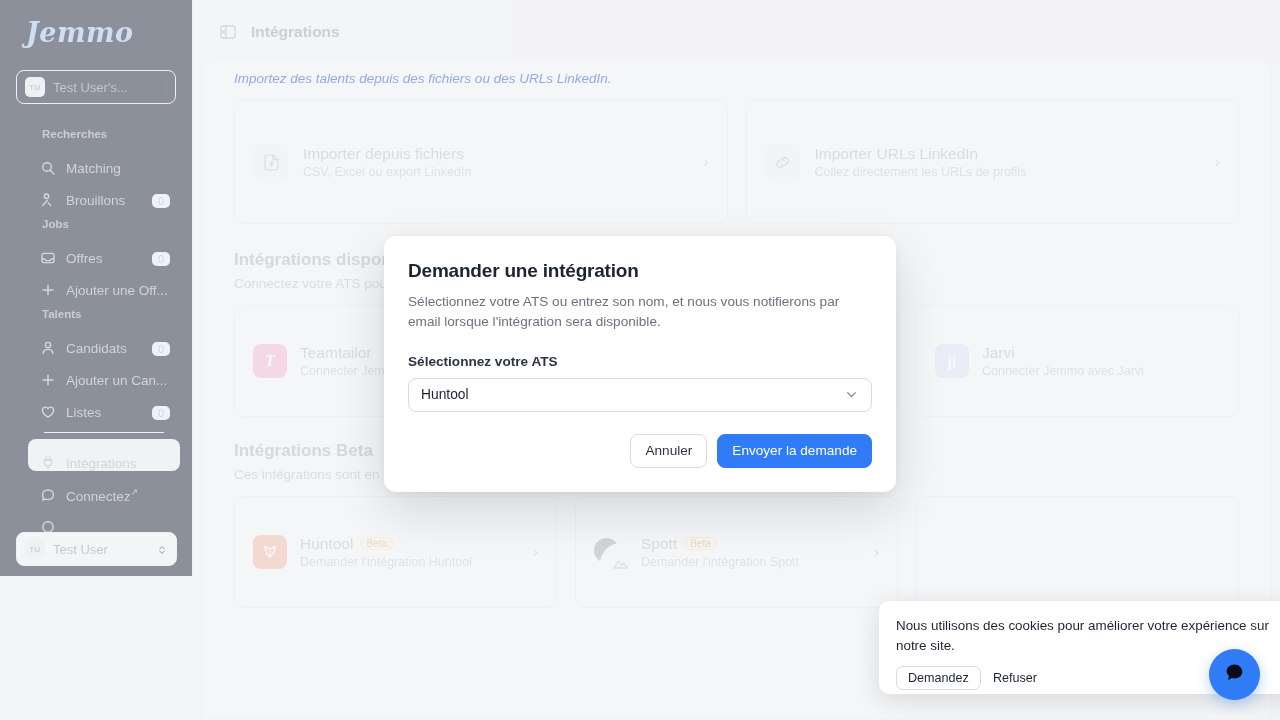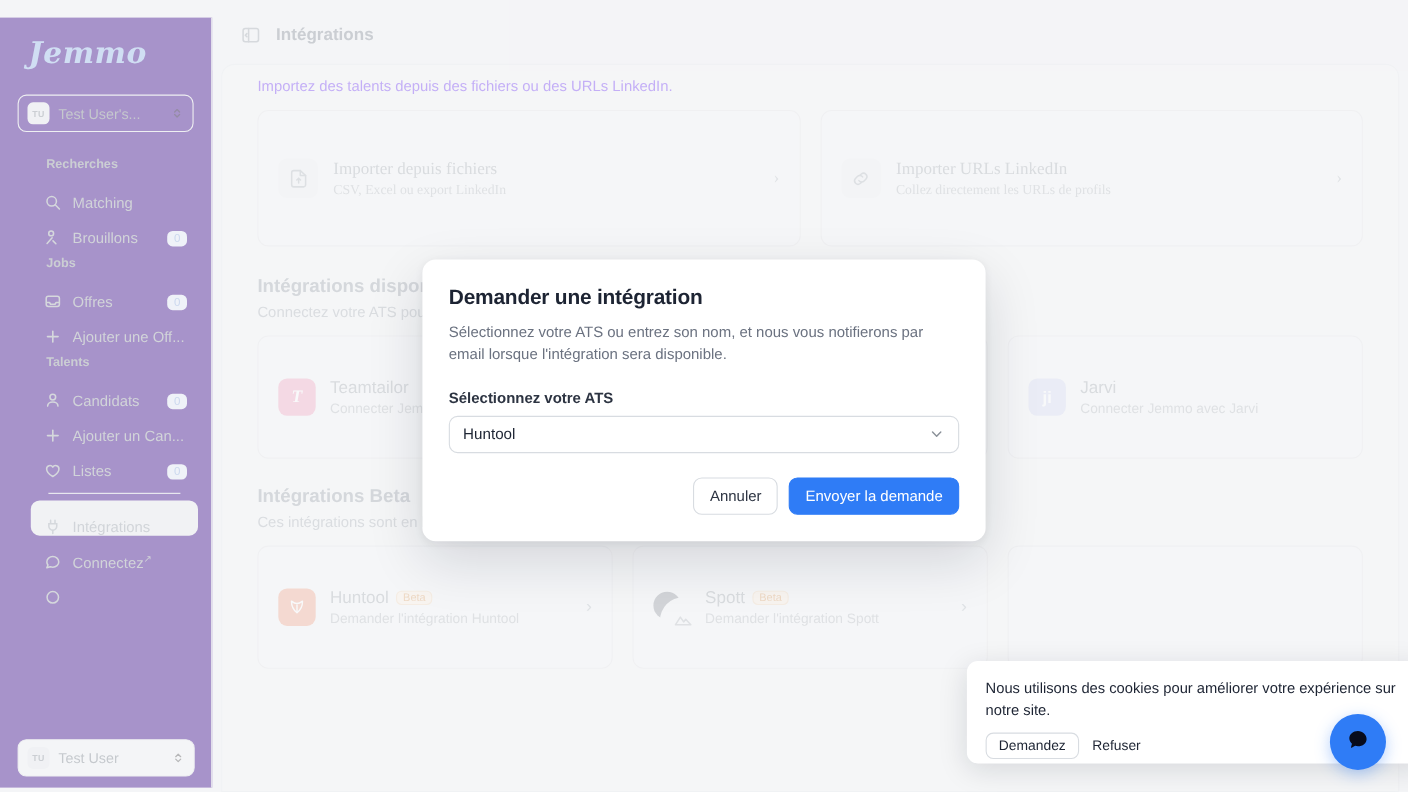--- a/index.html
+++ b/index.html
@@ -8,23 +8,23 @@
     overflow: hidden;
     font-family: "Liberation Sans", sans-serif;
     background: #f4f5f7;
     -webkit-font-smoothing: antialiased;
   }
 
   #app { position: relative; width: 1280px; height: 720px; }
 
   
   .sidebar {
-    position: absolute; left: 0; top: 16px;
-    width: 193px; height: 700px;
-    background: #4c1d95;
+    position: absolute; left: 0; top: 0;
+    width: 193px; height: 576px;
+    background: #0f172a;
     border-right: 1px solid #eceef0;
     opacity: .45;
   }
   .brand {
     height: 64px; display: flex; align-items: center;
     padding-left: 26px;
   }
   .brand-text {
     font-family: "DejaVu Serif", serif;
     font-style: italic;
@@ -113,33 +113,33 @@
   }
   .panel {
     position: absolute; left: 8px; top: 10px;
     width: 1071px; height: 662px;
     background: #f7f8f9;
     border: 1px solid #edeff1;
     border-radius: 12px 12px 0 0;
     overflow: hidden;
   }
   .sec-sub {
-    font-size: 13.5px; color: #8b5cf6;
+    font-size: 13.5px; color: #1d4ed8;
     padding: 12px 32px 0 32px;
+    font-style: italic;
   }
   .sec-title {
     font-size: 17px; font-weight: 700; color: #b0b6bc;
     padding: 0 32px;
   }
   .sec-desc { font-size: 13.5px; color: #bcc1c6; padding: 6px 32px 0 32px; }
 
   .grid2 {
     display: flex; gap: 18px;
     padding: 14px 32px 0 32px;
-    font-family: Liberation Serif, serif;
   }
   .card {
     flex: 1 1 0;
     min-height: 124px;
     border: 1px solid #ececee;
     border-radius: 10px;
     background: #f8f9fa;
     display: flex; align-items: center;
     gap: 14px;
     padding: 0 18px;

